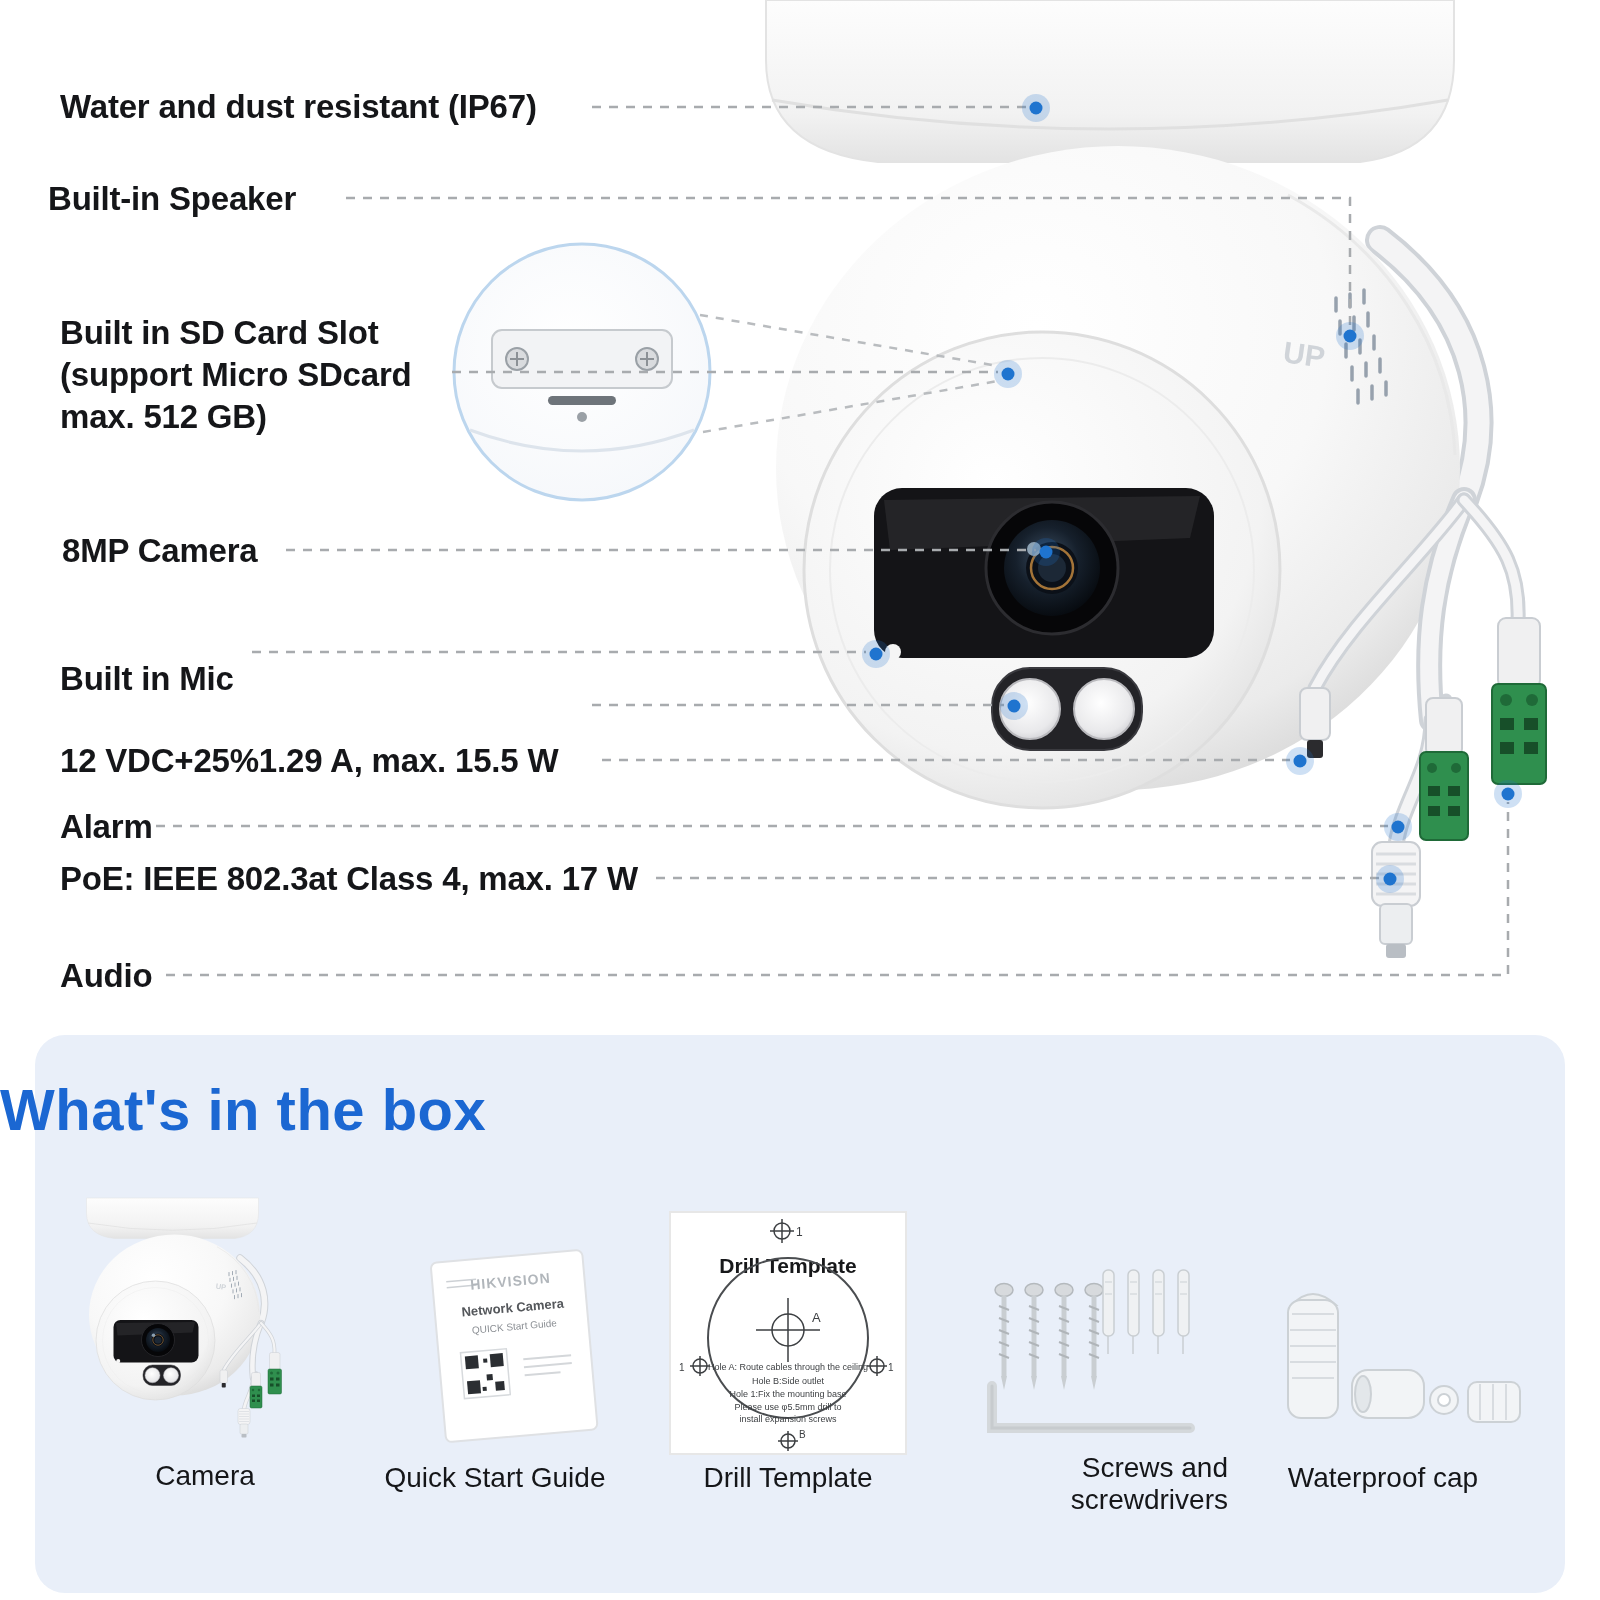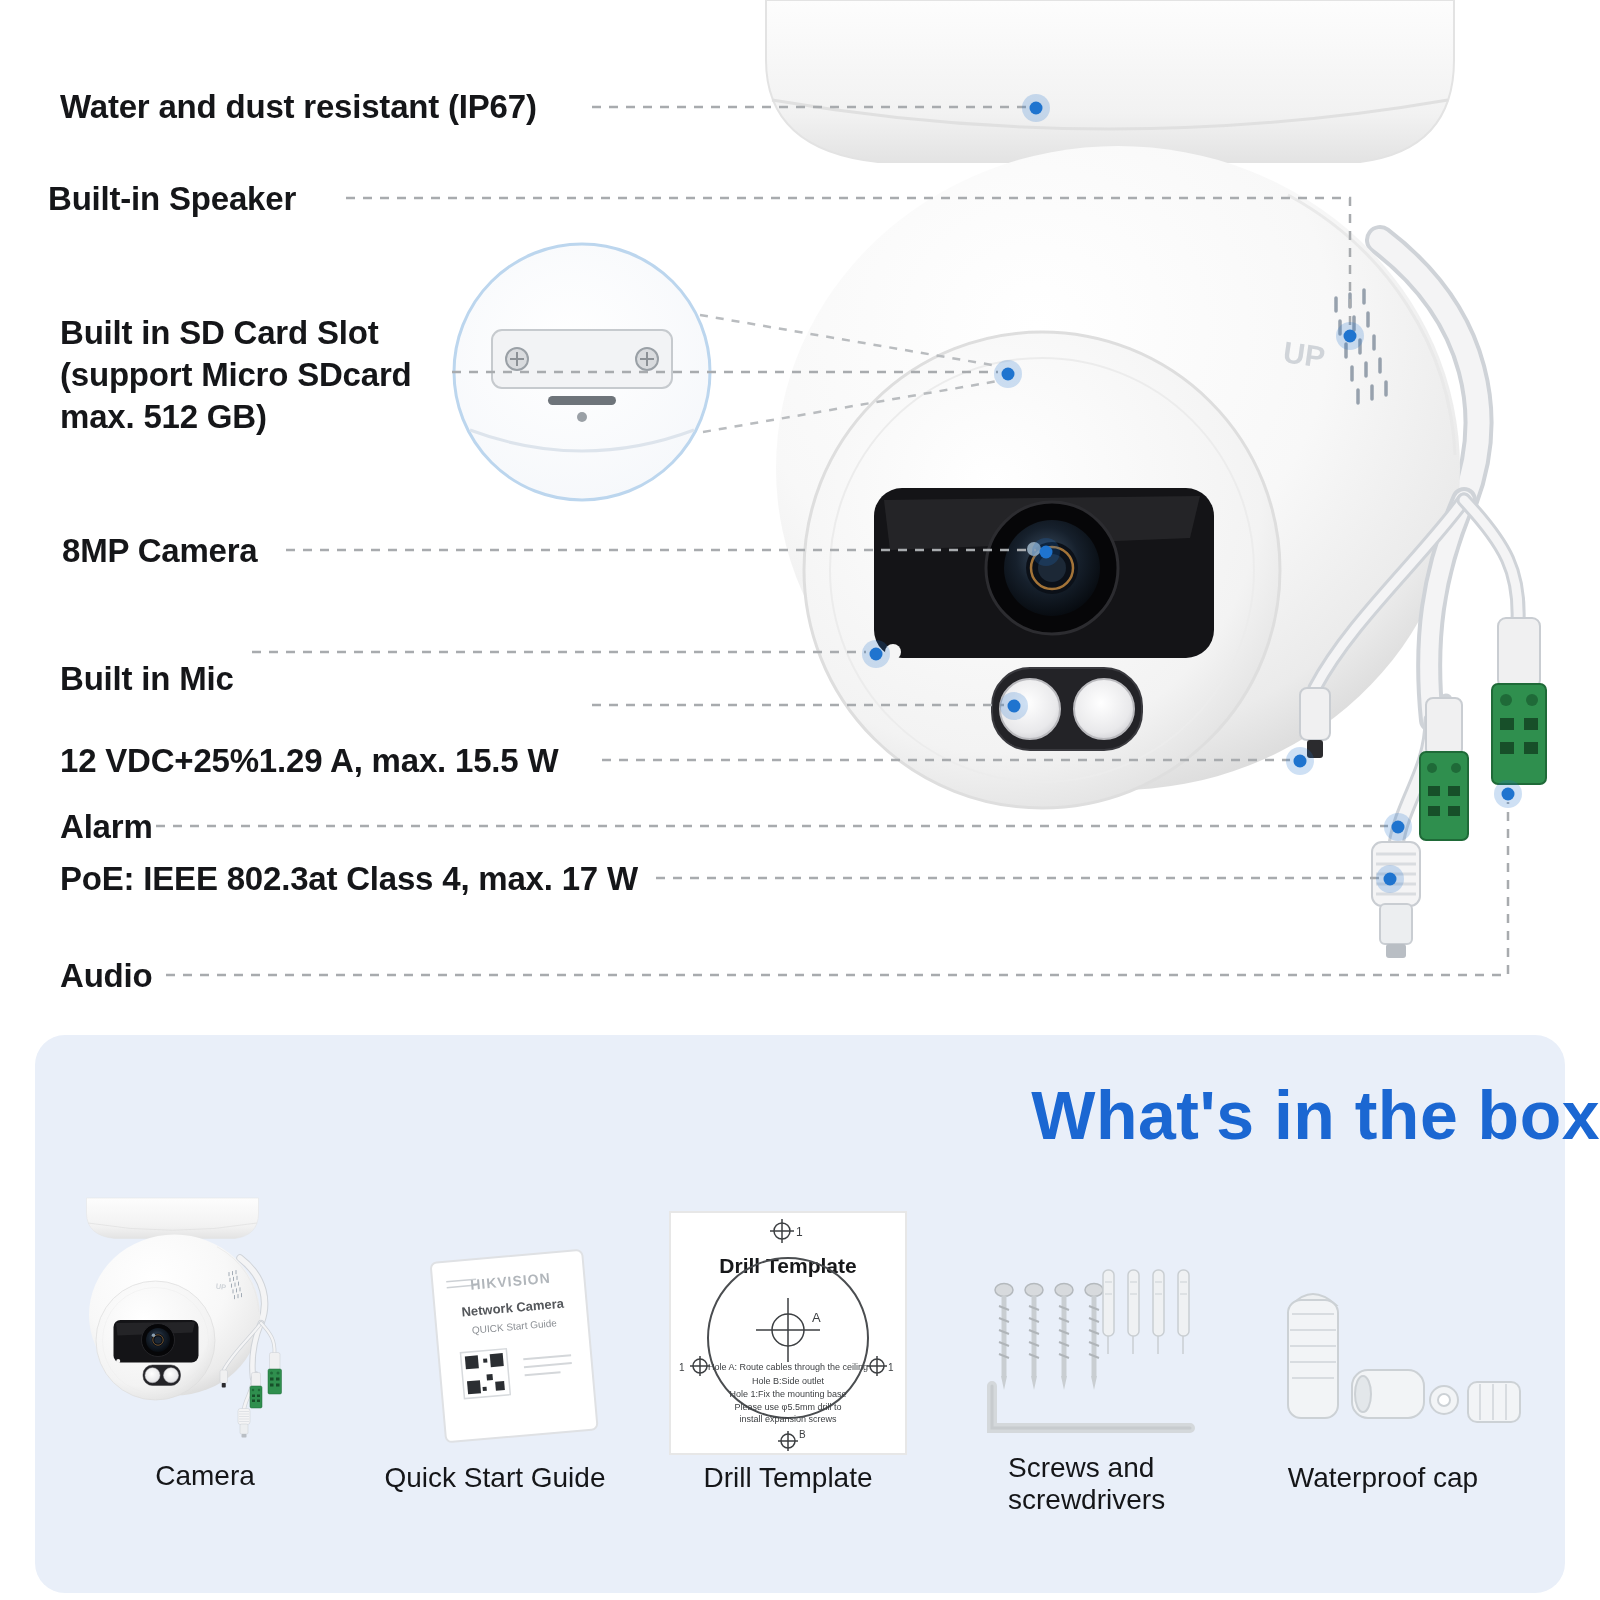--- a/index.html
+++ b/index.html
@@ -1,23 +1,23 @@
 <!DOCTYPE html>
 <html><head>
 <meta charset="utf-8">
 <style>
   html,body{margin:0;padding:0}
   body{width:1600px;height:1600px;background:#ffffff;font-family:"Liberation Sans",sans-serif;color:#17181a}
   .stage{position:relative;width:1600px;height:1600px;overflow:hidden}
   .box-panel{position:absolute;left:35px;top:1035px;width:1530px;height:558px;background:#e9eff9;border-radius:30px}
   svg.art{position:absolute;left:0;top:0;width:1600px;height:1600px}
   .callout{position:absolute;font-size:33px;font-weight:700;letter-spacing:-0.2px;line-height:1.27;white-space:pre-line;color:#151619}
-  .box-title{position:absolute;left:0;top:1076px;width:100%;text-align:right;font-size:68px;font-weight:800;color:#1b67d2;letter-spacing:0.5px}
+  .box-title{position:absolute;left:0;top:1076px;width:100%;text-align:left;font-size:58px;font-weight:800;color:#1b67d2;letter-spacing:0.5px}
   .item-label{position:absolute;font-size:28px;font-weight:500;color:#151619;text-align:center;white-space:pre-line;line-height:1.15}
-  .item-label.left{text-align:left}
+  .item-label.left{text-align:right}
 </style>
 </head>
 <body>
 
 <div class="stage">
 
   <div class="box-panel"></div>
 
   <svg class="art" viewBox="0 0 1600 1600">
     <defs>

